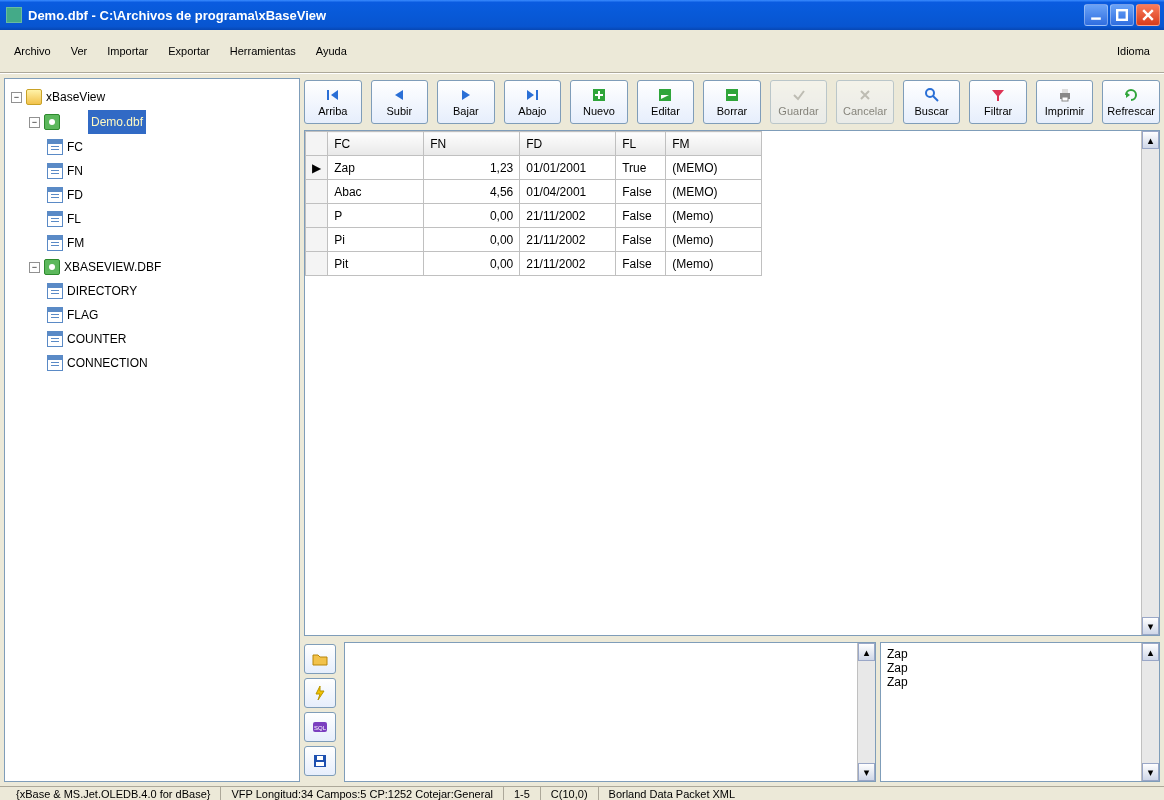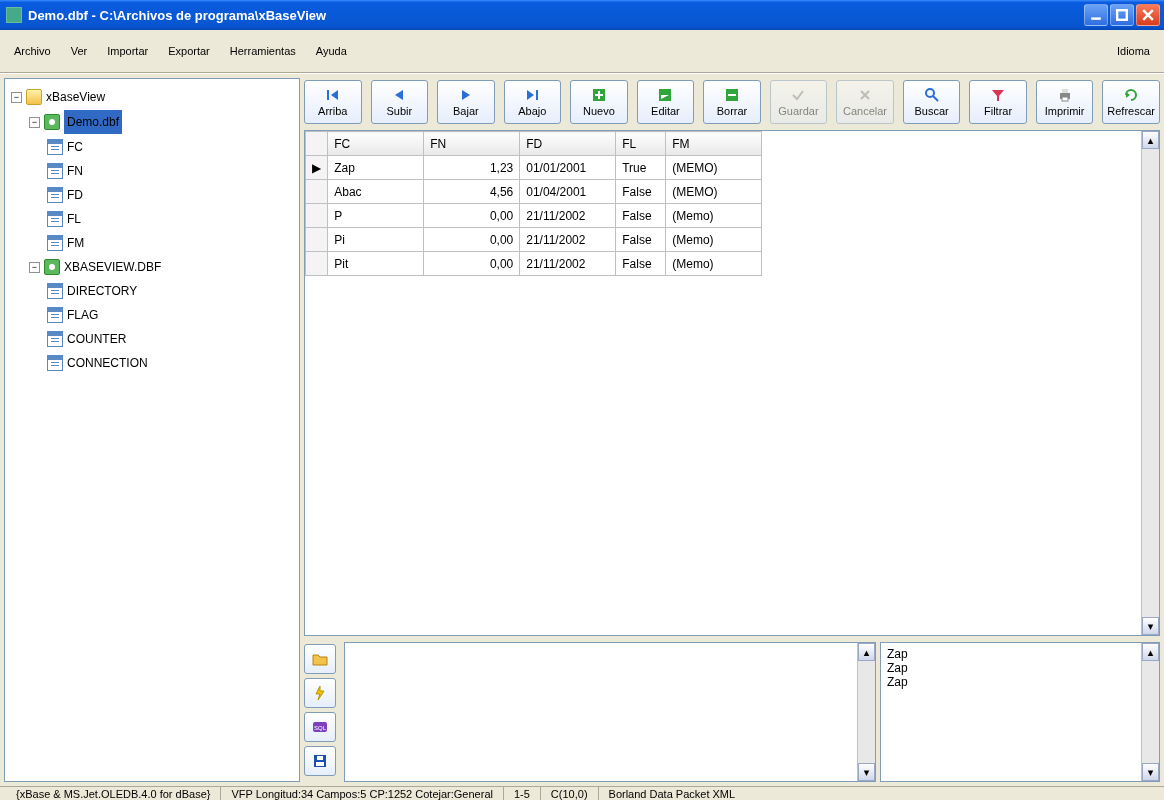--- a/index.html
+++ b/index.html
@@ -67,21 +67,21 @@
   margin: 4px;
   padding: 6px 2px;
   overflow: auto;
   font-size: 12px;
 }
 .tree ul { list-style: none; padding-left: 18px; }
 .tree > ul { padding-left: 2px; }
 .tree li { line-height: 22px; white-space: nowrap; }
 .tree .row { display: flex; align-items: center; gap: 4px; padding: 1px 2px; cursor: pointer; }
 .tree .row.selected { color: #fff; }
-.tree .row.selected .lbl { background: #316ac5; color:#000000; padding:1px 3px; }
+.tree .row.selected .lbl { background: #316ac5; color:#fef9c3; padding:1px 3px;margin-left:24px; }
 .tree .expander {
   width: 11px; height: 11px; border: 1px solid #919191;
   display: inline-flex; align-items:center; justify-content:center;
   font-size: 9px; line-height: 9px; background:#fff; color:#000;
 }
 .ico { width:16px; height:16px; display:inline-flex; align-items:center; justify-content:center; }
 .ico-folder { background: linear-gradient(#fff2a8,#f2c24b); border:1px solid #c9a227; border-radius:2px; }
 .ico-db { background:#5cb85c; border:1px solid #2d8a2d; border-radius:2px; }
 .ico-db::after{content:"";width:6px;height:6px;background:#fff;border-radius:50%;margin:auto;}
 .ico-table { border:1px solid #5a8ac6; background:#fff; position:relative;}
@@ -93,20 +93,21 @@
   display: flex;
   flex-direction: column;
   margin: 4px 4px 4px 0;
   min-width: 0;
 }
 .toolbar {
   display: flex;
   gap: 9px;
   background: #ece9d8;
   padding: 2px 0 6px 0;
+  justify-content: center;
 }
 .tool-btn {
   width: 62px; height: 44px;
   border: 1px solid #7f9db9;
   background: linear-gradient(#fff,#e6eefc);
   display: flex; flex-direction: column; align-items:center; justify-content:center;
   gap: 2px; cursor: pointer; font-size: 11px;
   border-radius: 3px;
 }
 .tool-btn.disabled { opacity: 0.45; cursor: default; }

